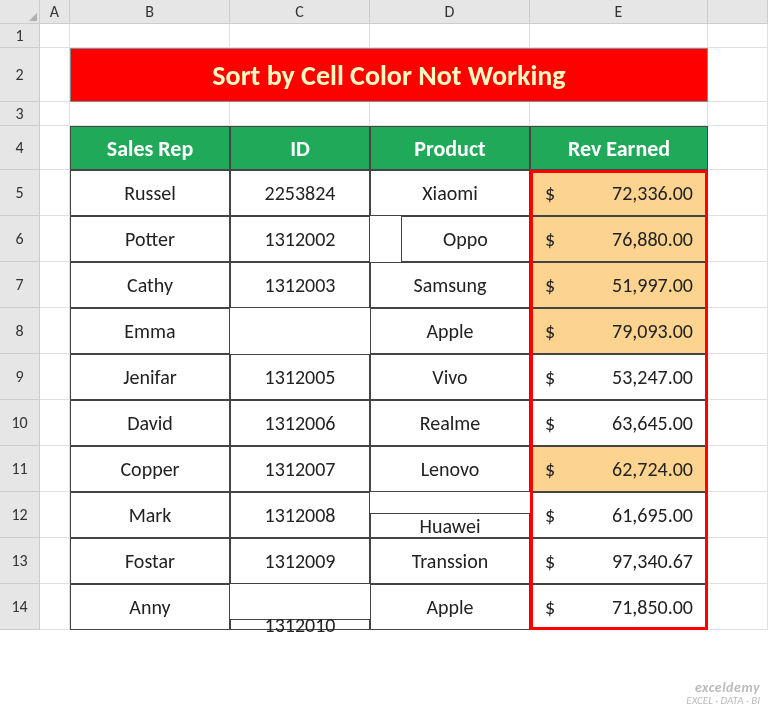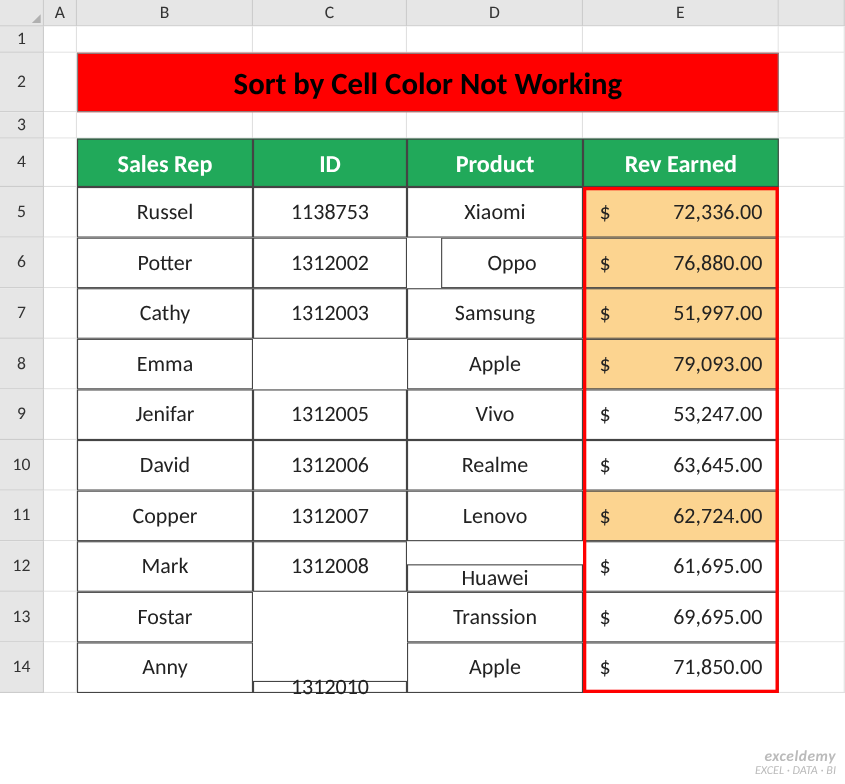--- a/index.html
+++ b/index.html
@@ -41,21 +41,21 @@
     }
     .cell {
       border-right: 1px solid #e0e0e0;
       border-bottom: 1px solid #e0e0e0;
       background: #fff;
     }
     .title-cell {
       grid-column: 3 / 7;
       grid-row: 3;
       background: #ff0000;
-      color: #000000;
+      color: #fef9c3;
       font-size: 28px;
       font-weight: bold;
       display: flex;
       align-items: center;
       justify-content: center;
       border: 1px solid #888;
     }
     .th {
       background: #21a95a;
       color: #fff;
@@ -161,21 +161,21 @@
     <div class="cell" style="grid-area: 14 / 2;"></div>
     <div class="cell" style="grid-area: 14 / 7;"></div>
     <div class="cell" style="grid-area: 15 / 2;"></div>
     <div class="cell" style="grid-area: 15 / 7;"></div>
     <div class="title-cell">Sort by Cell Color Not Working</div>
     <div class="th" style="grid-area: 5 / 3;">Sales Rep</div>
     <div class="th" style="grid-area: 5 / 4;">ID</div>
     <div class="th" style="grid-area: 5 / 5; text-align: right;">Product</div>
     <div class="th" style="grid-area: 5 / 6;">Rev Earned</div>
     <div class="td" style="grid-area: 6 / 3;">Russel</div>
-    <div class="td" style="grid-area: 6 / 4;">1138753</div>
+    <div class="td" style="grid-area: 6 / 4;">2253824</div>
     <div class="td" style="grid-area: 6 / 5;">Xiaomi</div>
     <div class="td money hl" style="grid-area: 6 / 6;">
       <span class="sym">$</span>
       <span class="val">72,336.00</span>
     </div>
     <div class="td" style="grid-area: 7 / 3;">Potter</div>
     <div class="td" style="grid-area: 7 / 4;">1312002</div>
     <div class="td" style="grid-area: 7 / 5; margin-left: 31px;">Oppo</div>
     <div class="td money hl" style="grid-area: 7 / 6;">
       <span class="sym">$</span>
@@ -216,24 +216,25 @@
       <span class="val">62,724.00</span>
     </div>
     <div class="td" style="grid-area: 13 / 3;">Mark</div>
     <div class="td" style="grid-area: 13 / 4;">1312008</div>
     <div class="td" style="grid-area: 13 / 5; margin-top: 21px;">Huawei</div>
     <div class="td money" style="grid-area: 13 / 6;">
       <span class="sym">$</span>
       <span class="val">61,695.00</span>
     </div>
     <div class="td" style="grid-area: 14 / 3;">Fostar</div>
+    <div class="td" style="grid-area: 14 / 4;">1312009</div>
     <div class="td" style="grid-area: 14 / 5;">Transsion</div>
     <div class="td money" style="grid-area: 14 / 6;">
       <span class="sym">$</span>
-      <span class="val">69,695.00</span>
+      <span class="val">97,340.67</span>
     </div>
     <div class="td" style="grid-area: 15 / 3;">Anny</div>
     <div class="td" style="grid-area: 15 / 4; margin-top: 35px;">1312010</div>
     <div class="td" style="grid-area: 15 / 5;">Apple</div>
     <div class="td money" style="grid-area: 15 / 6;">
       <span class="sym">$</span>
       <span class="val">71,850.00</span>
     </div>
   </div>
 

